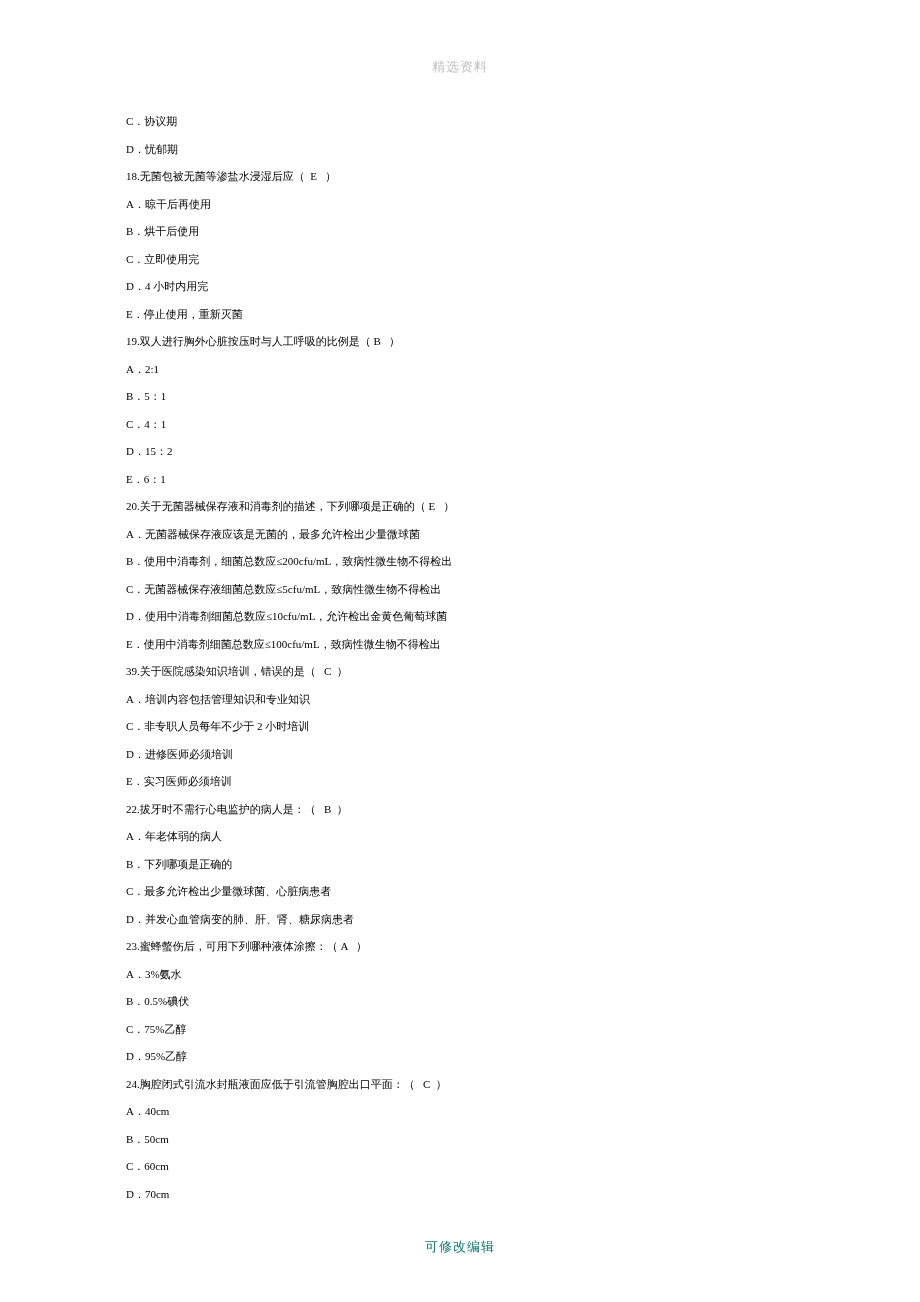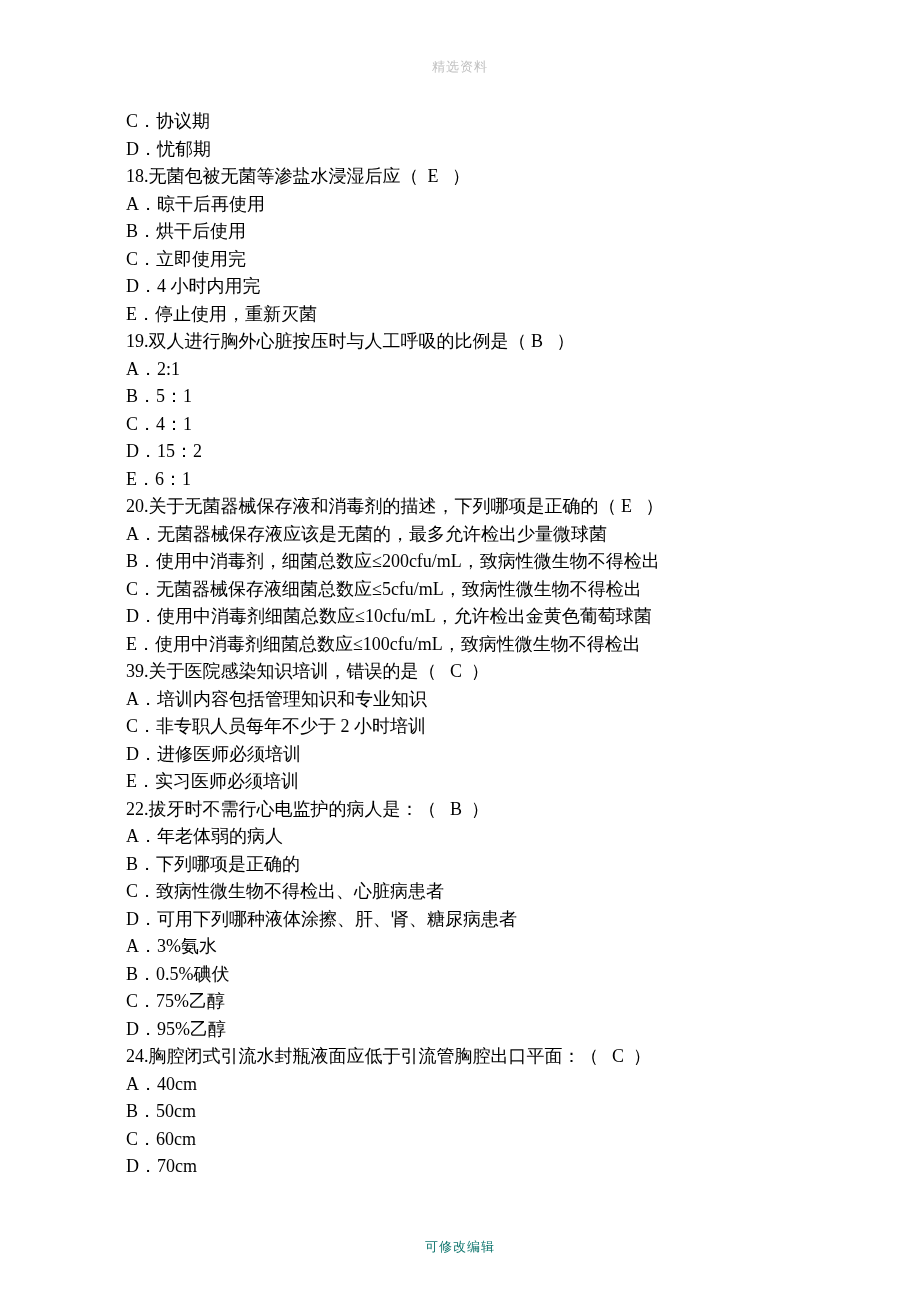--- a/index.html
+++ b/index.html
@@ -18,21 +18,21 @@
       text-align: center;
       font-size: 13px;
       color: #c0c0c0;
       letter-spacing: 1px;
     }
     .content {
       position: absolute;
       top: 108px;
       left: 126px;
       width: 690px;
-      font-size: 18px;
+      font-size: 11px;
       color: #000000;
       line-height: 27.5px;
     }
     .line {
       white-space: pre;
     }
     .footer {
       position: absolute;
       bottom: 46px;
       left: 0;
@@ -70,22 +70,23 @@
   <div class="line">D．使用中消毒剂细菌总数应≤10cfu/mL，允许检出金黄色葡萄球菌</div>
   <div class="line">E．使用中消毒剂细菌总数应≤100cfu/mL，致病性微生物不得检出</div>
   <div class="line">39.关于医院感染知识培训，错误的是（   C  ）</div>
   <div class="line">A．培训内容包括管理知识和专业知识</div>
   <div class="line">C．非专职人员每年不少于 2 小时培训</div>
   <div class="line">D．进修医师必须培训</div>
   <div class="line">E．实习医师必须培训</div>
   <div class="line">22.拔牙时不需行心电监护的病人是：（   B  ）</div>
   <div class="line">A．年老体弱的病人</div>
   <div class="line">B．下列哪项是正确的</div>
-  <div class="line">C．致病性微生物不得检出、心脏病患者</div>
-  <div class="line">D．可用下列哪种液体涂擦、肝、肾、糖尿病患者</div>
+  <div class="line">C．最多允许检出少量微球菌、心脏病患者</div>
+  <div class="line">D．并发心血管病变的肺、肝、肾、糖尿病患者</div>
+  <div class="line">23.蜜蜂螫伤后，可用下列哪种液体涂擦：（ A   ）</div>
   <div class="line">A．3%氨水</div>
   <div class="line">B．0.5%碘伏</div>
   <div class="line">C．75%乙醇</div>
   <div class="line">D．95%乙醇</div>
   <div class="line">24.胸腔闭式引流水封瓶液面应低于引流管胸腔出口平面：（   C  ）</div>
   <div class="line">A．40cm</div>
   <div class="line">B．50cm</div>
   <div class="line">C．60cm</div>
   <div class="line">D．70cm</div>
 </div>

